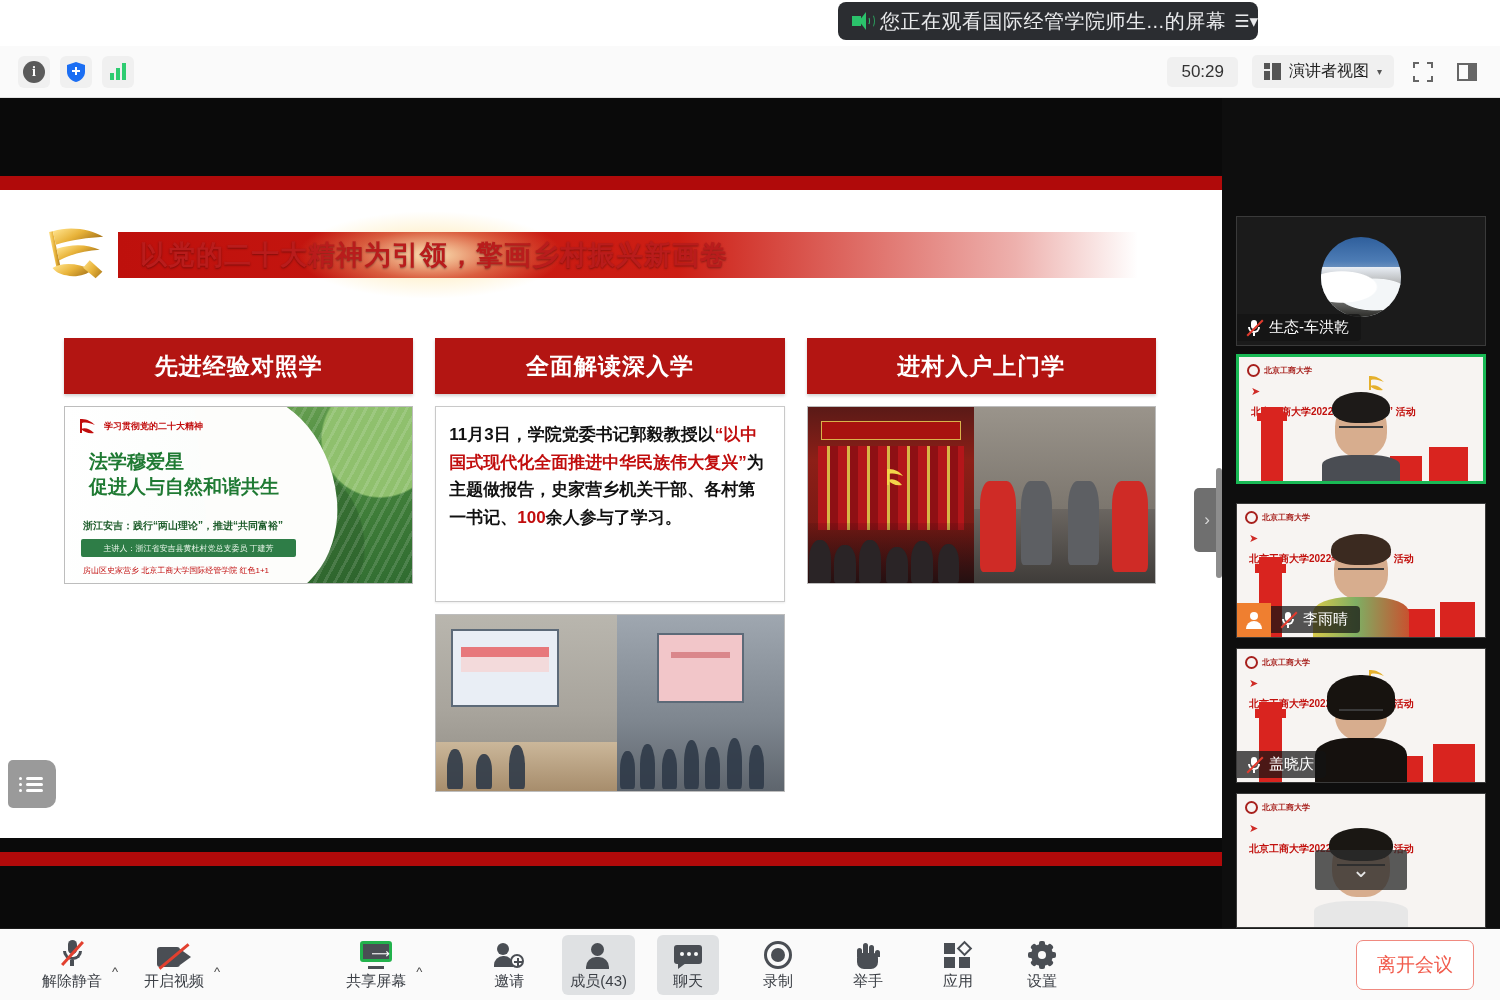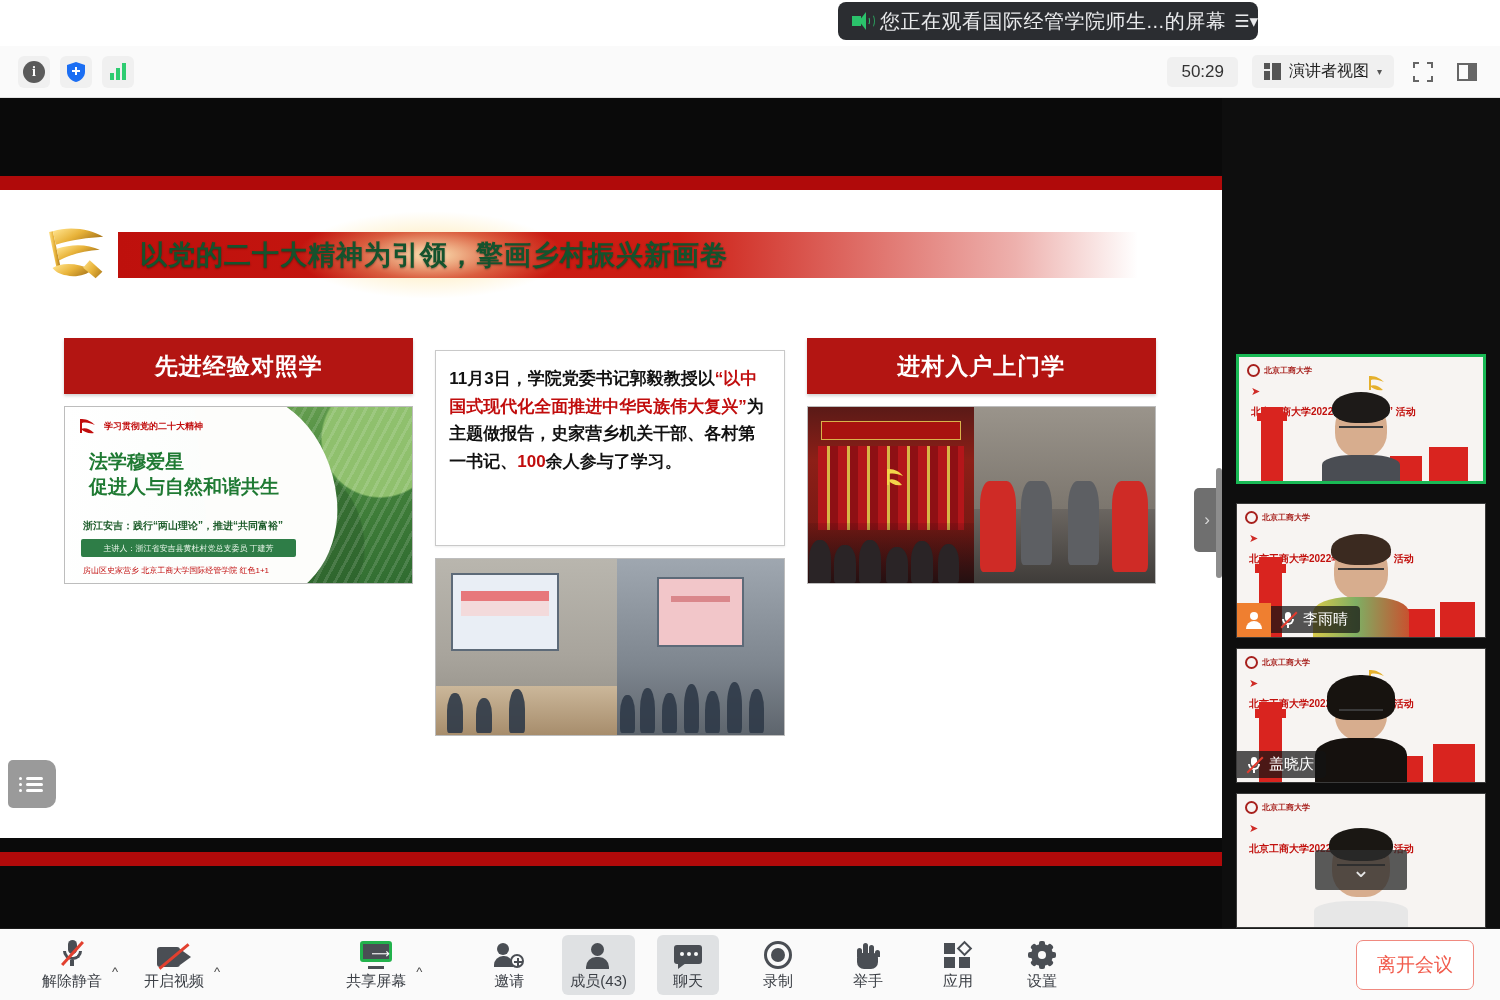--- a/index.html
+++ b/index.html
@@ -95,21 +95,21 @@
     position:absolute; left:118px; top:26px; width:1020px;height:46px;
     background:linear-gradient(90deg,rgba(190,16,12,1) 0%,rgba(205,30,20,1) 55%,rgba(205,30,20,.35) 88%,rgba(255,255,255,0) 100%);
   }
   .rib-glow{
     position:absolute;left:300px;top:6px;width:260px;height:86px;
     background:radial-gradient(ellipse at center, rgba(255,240,190,.95) 0%, rgba(255,225,150,.35) 40%, rgba(255,255,255,0) 72%);
   }
   .rib-emblem{ position:absolute;left:24px;top:4px;width:110px;height:86px;}
   .rib-title{
     position:absolute;left:140px;top:26px;height:42px;line-height:46px;
-    font-size:27px;font-weight:bold;color:#14532d;letter-spacing:1px;
+    font-size:27px;font-weight:bold;color:#b91c1c;letter-spacing:1px;
     text-shadow:0 1px 2px rgba(0,0,0,.35); white-space:nowrap;
   }
 
   
   .cols{ position:absolute; left:64px; top:240px; width:1092px; height:470px; display:flex; gap:22px;}
   .col{ width:356px; display:flex; flex-direction:column;}
   .col-head{
     height:56px; background:#b31512; color:#fff; font-size:23px; font-weight:bold;
     display:flex;align-items:center;justify-content:center; letter-spacing:1px;
     box-shadow:0 2px 3px rgba(0,0,0,.18);
@@ -491,20 +491,21 @@
             <div>法学穆爱星</div>
             <div>促进人与自然和谐共生</div>
           </div>
           <div class="h2">浙江安吉：践行“两山理论”，推进“共同富裕”</div>
           <div class="strip">主讲人：浙江省安吉县黄杜村党总支委员 丁建芳</div>
           <div class="foot">房山区史家营乡 北京工商大学国际经管学院 红色1+1</div>
         </div>
       </div>
 
       <div class="col">
+        <div class="col-head">全面解读深入学</div>
         <div class="col-body">11月3日，学院党委书记郭毅教授以<span class="r">“以中国式现代化全面推进中华民族伟大复兴”</span>为主题做报告，史家营乡机关干部、各村第一书记、<span class="r">100</span>余人参与了学习。</div>
         <div class="col-photo p2">
           <div class="half h-l">
             <div class="screen"></div>
             <div class="desk"></div>
             <div class="heads">
               <i style="left:6%"></i>
                 <i style="left:22%;height:40%"></i>
                 <i style="left:40%;height:50%"></i>
             </div>
@@ -581,20 +582,32 @@
 </div>
 
 <div class="collapse">
   <span>›</span>
 </div>
 <div class="vscroll"></div>
 
 <div class="rail">
 
 
+  <div class="tile t1">
+    <div class="avatar-circ av-clouds"></div>
+    <div class="namebar">
+      <span class="mic-off">
+        <span class="m"></span>
+          <span class="arc"></span>
+          <span class="st"></span>
+          <span class="sl"></span>
+      </span>
+      <span class="nm">生态-车洪乾</span>
+    </div>
+  </div>
 
   <div class="tile t2">
     <div class="vbg">
       <div class="logo">
         <span class="seal"></span>
         <span class="nm">北京工商大学</span>
       </div>
       <div class="dove">➤</div>
       <div class="htxt">北京工商大学2022年红色 “1+1” 活动</div>
       <div class="emb">

